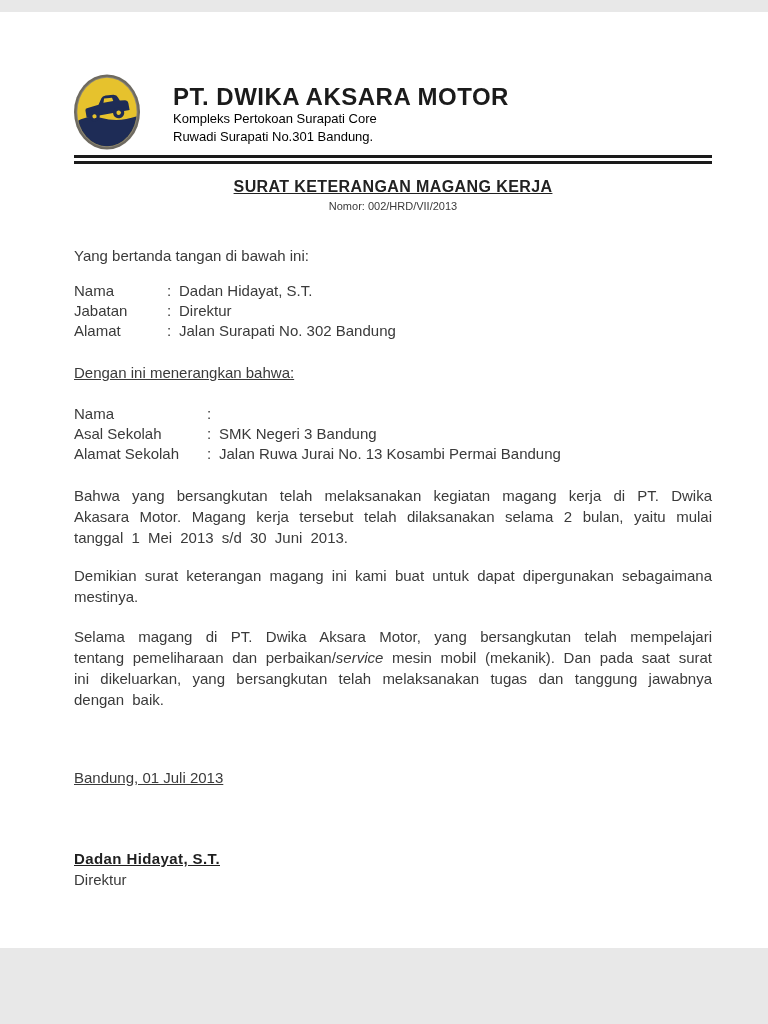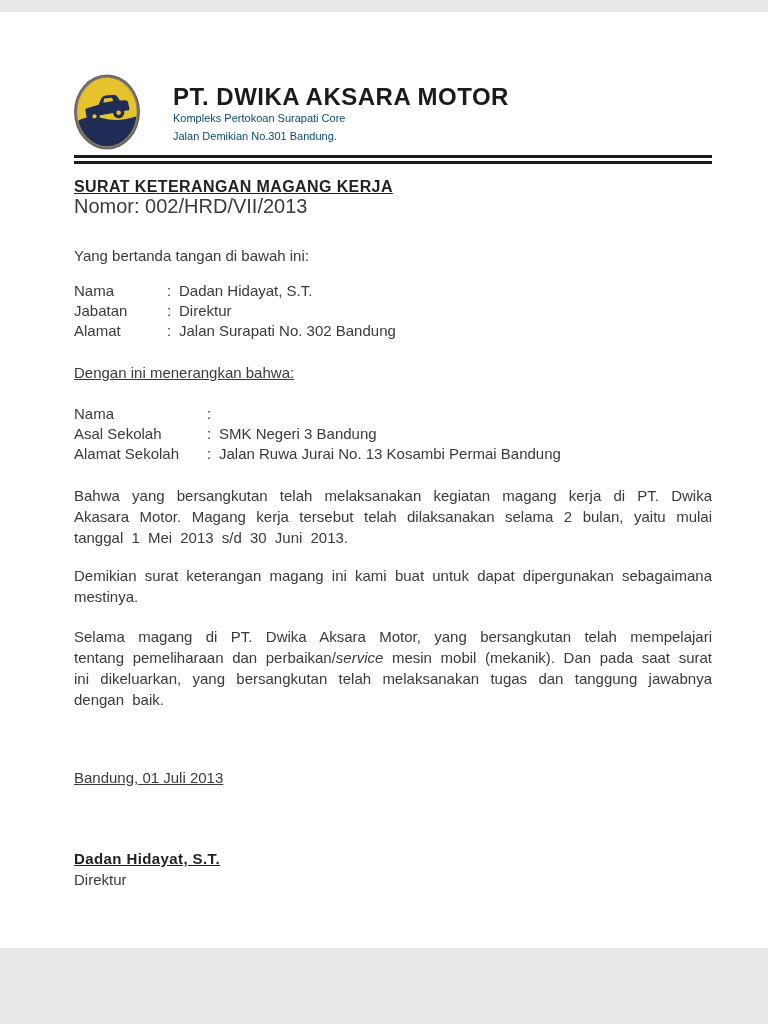--- a/index.html
+++ b/index.html
@@ -23,42 +23,42 @@
   .logo-wrap { width: 66px; height: 76px; flex: 0 0 66px; }
   .logo-wrap svg { width: 66px; height: 76px; display: block; }
   .company { margin-left: 33px; padding-top: 10px; }
   .company-name {
     font-size: 24px;
     line-height: 25px;
     font-weight: bold;
     letter-spacing: 0.5px;
     color: #1b1b1b;
   }
-  .company-address { font-size: 11px; line-height: 17px; color: #0c4a6e; margin-top: 1px; }
+  .company-address { font-size: 13px; line-height: 17px; color: #000000; margin-top: 1px; }
 
   
   .rule {
     margin-top: 5px;
     height: 9px;
     border-top: 3.5px solid #1a1a1a;
     border-bottom: 3.5px solid #1a1a1a;
   }
 
   
-  .title-block { text-align: left; margin-top: 12px; }
+  .title-block { text-align: center; margin-top: 12px; }
   .letter-title {
     display: inline-block;
     font-size: 16px;
     line-height: 20px;
     font-weight: bold;
     letter-spacing: 0.4px;
     color: #222222;
     text-decoration: underline;
   }
-  .letter-number { font-size: 20px; line-height: 18px; color: #3a3a3a; }
+  .letter-number { font-size: 11px; line-height: 18px; color: #3a3a3a; }
 
   
   .intro { margin-top: 30px; }
   .field-block { margin-top: 15px; }
   .field-block.second { margin-top: 21px; }
   .declaration { margin-top: 21px; text-decoration: underline; }
   .row { display: flex; line-height: 20px; }
   .row .lbl { flex: 0 0 93px; }
   .field-block.second .row .lbl { flex: 0 0 133px; }
   .row .sep { flex: 0 0 12px; }
@@ -110,21 +110,21 @@
               <circle cx="29" cy="60" r="3.2" fill="#E6C22D"></circle>
               <circle cx="66" cy="61" r="8.5" fill="#1E2C56"></circle>
               <circle cx="66" cy="61" r="3.4" fill="#E6C22D"></circle>
             </g>
           </g>
         </svg>
       </div>
       <div class="company">
         <div class="company-name">PT. DWIKA AKSARA MOTOR</div>
         <div class="company-address">Kompleks Pertokoan Surapati Core</div>
-        <div class="company-address">Jalan Demikian No.301 Bandung.</div>
+        <div class="company-address">Ruwadi Surapati No.301 Bandung.</div>
       </div>
     </div>
 
     <div class="rule"></div>
 
     <div class="title-block">
       <div><span class="letter-title">SURAT KETERANGAN MAGANG KERJA</span></div>
       <div class="letter-number">Nomor: 002/HRD/VII/2013</div>
     </div>
 

